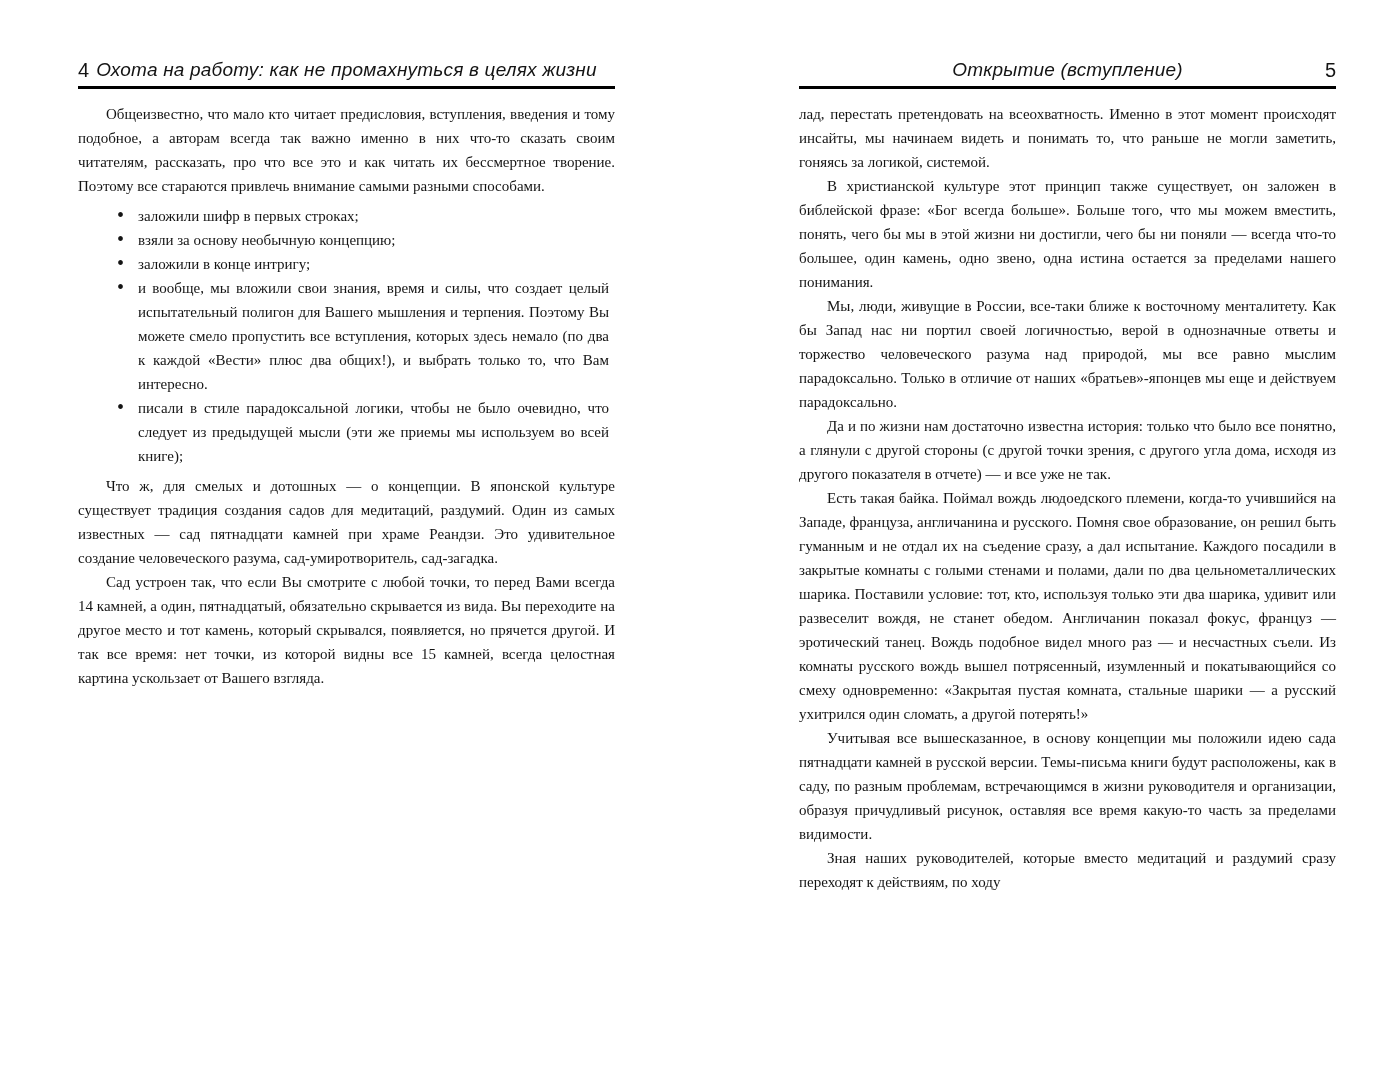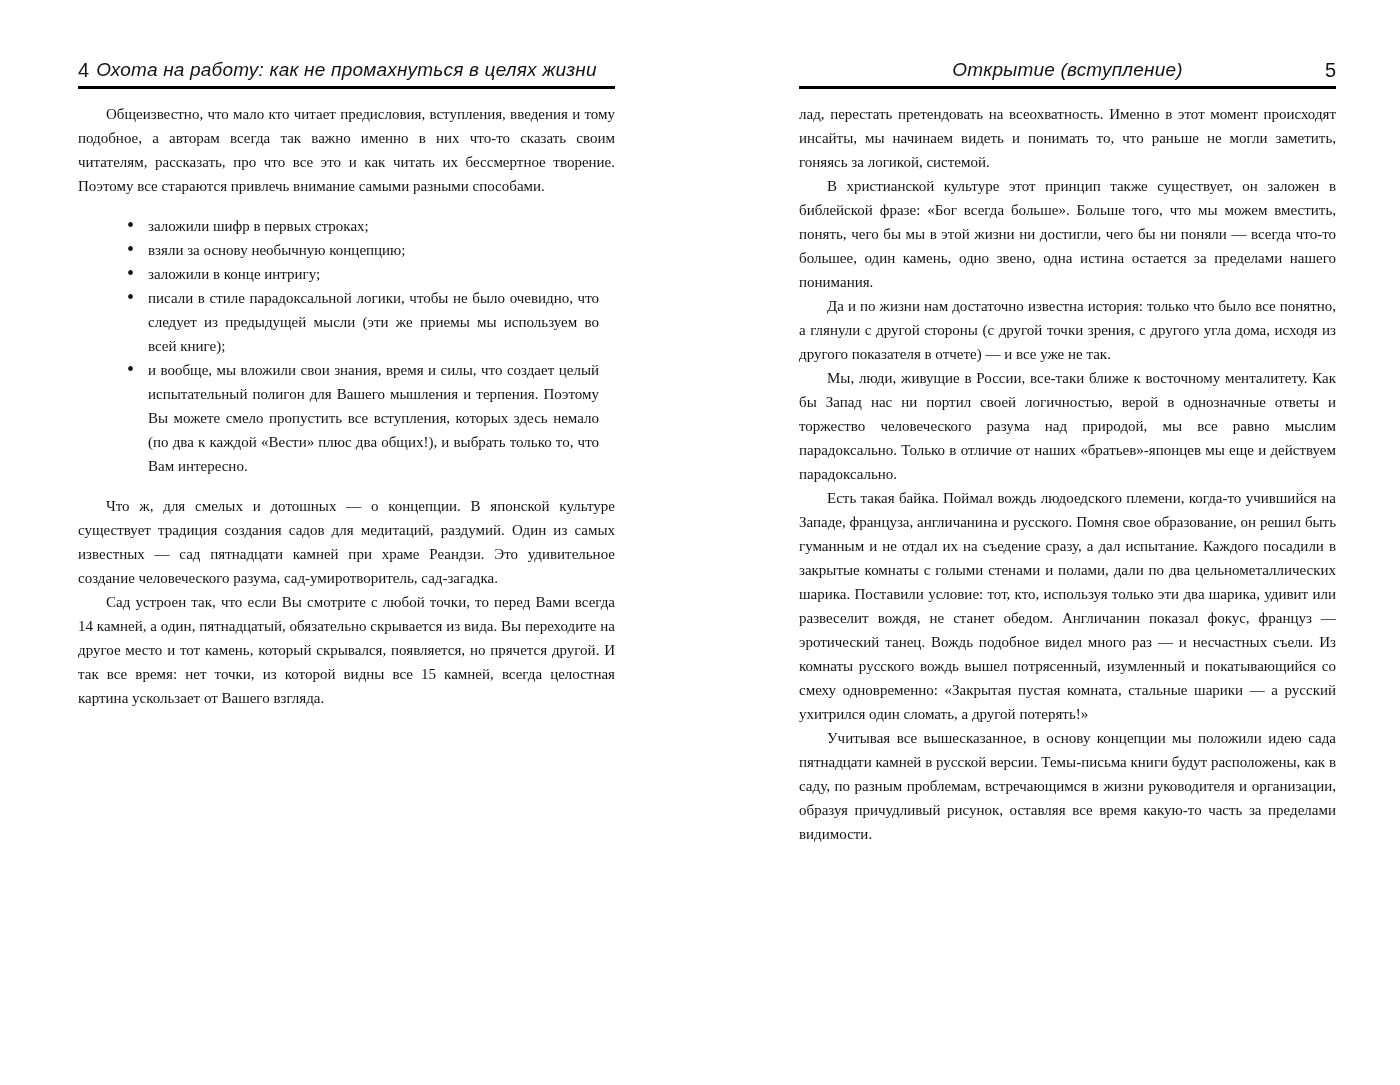--- a/index.html
+++ b/index.html
@@ -60,21 +60,21 @@
     text-align: justify;
   }
   .para {
     margin: 0;
     text-indent: 28px;
   }
   .para.noindent { text-indent: 0; }
 
   .bullets {
     list-style: none;
-    margin: 16px;
+    margin: 6px;
     padding: 0;
   }
   .bullets li {
     position: relative;
     padding-left: 54px;
     text-align: justify;
   }
   .bullets li::before {
     content: "\2022";
     position: absolute;
@@ -93,37 +93,38 @@
       <span class="pagenum pagenum-left">4</span>
       <span class="runhead">Охота на работу: как не промахнуться в целях жизни</span>
     </div>
     <div class="rule"></div>
     <div class="pagebody">
       <p class="para">Общеизвестно, что мало кто читает предисловия, вступления, введения и тому подобное, а авторам всегда так важно именно в них что-то сказать своим читателям, рассказать, про что все это и как читать их бессмертное творение. Поэтому все стараются привлечь внимание самыми разными способами.</p>
       <ul class="bullets">
         <li class="bullet-item">заложили шифр в первых строках;</li>
         <li class="bullet-item">взяли за основу необычную концепцию;</li>
         <li class="bullet-item">заложили в конце интригу;</li>
+        <li class="bullet-item">и вообще, мы вложили свои знания, время и силы, что создает целый испытательный полигон для Вашего мышления и терпения. Поэтому Вы можете смело пропустить все вступления, которых здесь немало (по два к каждой «Вести» плюс два общих!), и выбрать только то, что Вам интересно.</li>
         <li class="bullet-item">писали в стиле парадоксальной логики, чтобы не было очевидно, что следует из предыдущей мысли (эти же приемы мы используем во всей книге);</li>
-        <li class="bullet-item">и вообще, мы вложили свои знания, время и силы, что создает целый испытательный полигон для Вашего мышления и терпения. Поэтому Вы можете смело пропустить все вступления, которых здесь немало (по два к каждой «Вести» плюс два общих!), и выбрать только то, что Вам интересно.</li>
       </ul>
       <p class="para">Что ж, для смелых и дотошных — о концепции. В японской культуре существует традиция создания садов для медитаций, раздумий. Один из самых известных — сад пятнадцати камней при храме Реандзи. Это удивительное создание человеческого разума, сад-умиротворитель, сад-загадка.</p>
       <p class="para">Сад устроен так, что если Вы смотрите с любой точки, то перед Вами всегда 14 камней, а один, пятнадцатый, обязательно скрывается из вида. Вы переходите на другое место и тот камень, который скрывался, появляется, но прячется другой. И так все время: нет точки, из которой видны все 15 камней, всегда целостная картина ускользает от Вашего взгляда.</p>
     </div>
   </div>
 
   <div class="page page-right">
     <div class="pagehead">
       <span class="runhead">Открытие (вступление)</span>
       <span class="pagenum pagenum-right">5</span>
     </div>
     <div class="rule"></div>
     <div class="pagebody">
       <p class="para noindent">лад, перестать претендовать на всеохватность. Именно в этот момент происходят инсайты, мы начинаем видеть и понимать то, что раньше не могли заметить, гоняясь за логикой, системой.</p>
       <p class="para">В христианской культуре этот принцип также существует, он заложен в библейской фразе: «Бог всегда больше». Больше того, что мы можем вместить, понять, чего бы мы в этой жизни ни достигли, чего бы ни поняли — всегда что-то большее, один камень, одно звено, одна истина остается за пределами нашего понимания.</p>
+      <p class="para">Мы, люди, живущие в России, все-таки ближе к восточному менталитету. Как бы Запад нас ни портил своей логичностью, верой в однозначные ответы и торжество человеческого разума над природой, мы все равно мыслим парадоксально. Только в отличие от наших «братьев»-японцев мы еще и действуем парадоксально.</p>
       <p class="para">Да и по жизни нам достаточно известна история: только что было все понятно, а глянули с другой стороны (с другой точки зрения, с другого угла дома, исходя из другого показателя в отчете) — и все уже не так.</p>
-      <p class="para">Мы, люди, живущие в России, все-таки ближе к восточному менталитету. Как бы Запад нас ни портил своей логичностью, верой в однозначные ответы и торжество человеческого разума над природой, мы все равно мыслим парадоксально. Только в отличие от наших «братьев»-японцев мы еще и действуем парадоксально.</p>
       <p class="para">Есть такая байка. Поймал вождь людоедского племени, когда-то учившийся на Западе, француза, англичанина и русского. Помня свое образование, он решил быть гуманным и не отдал их на съедение сразу, а дал испытание. Каждого посадили в закрытые комнаты с голыми стенами и полами, дали по два цельнометаллических шарика. Поставили условие: тот, кто, используя только эти два шарика, удивит или развеселит вождя, не станет обедом. Англичанин показал фокус, француз — эротический танец. Вождь подобное видел много раз — и несчастных съели. Из комнаты русского вождь вышел потрясенный, изумленный и покатывающийся со смеху одновременно: «Закрытая пустая комната, стальные шарики — а русский ухитрился один сломать, а другой потерять!»</p>
       <p class="para">Учитывая все вышесказанное, в основу концепции мы положили идею сада пятнадцати камней в русской версии. Темы-письма книги будут расположены, как в саду, по разным проблемам, встречающимся в жизни руководителя и организации, образуя причудливый рисунок, оставляя все время какую-то часть за пределами видимости.</p>
+      <p class="para">Зная наших руководителей, которые вместо медитаций и раздумий сразу переходят к действиям, по ходу</p>
     </div>
   </div>
 
 </div>
 
 </body></html>

